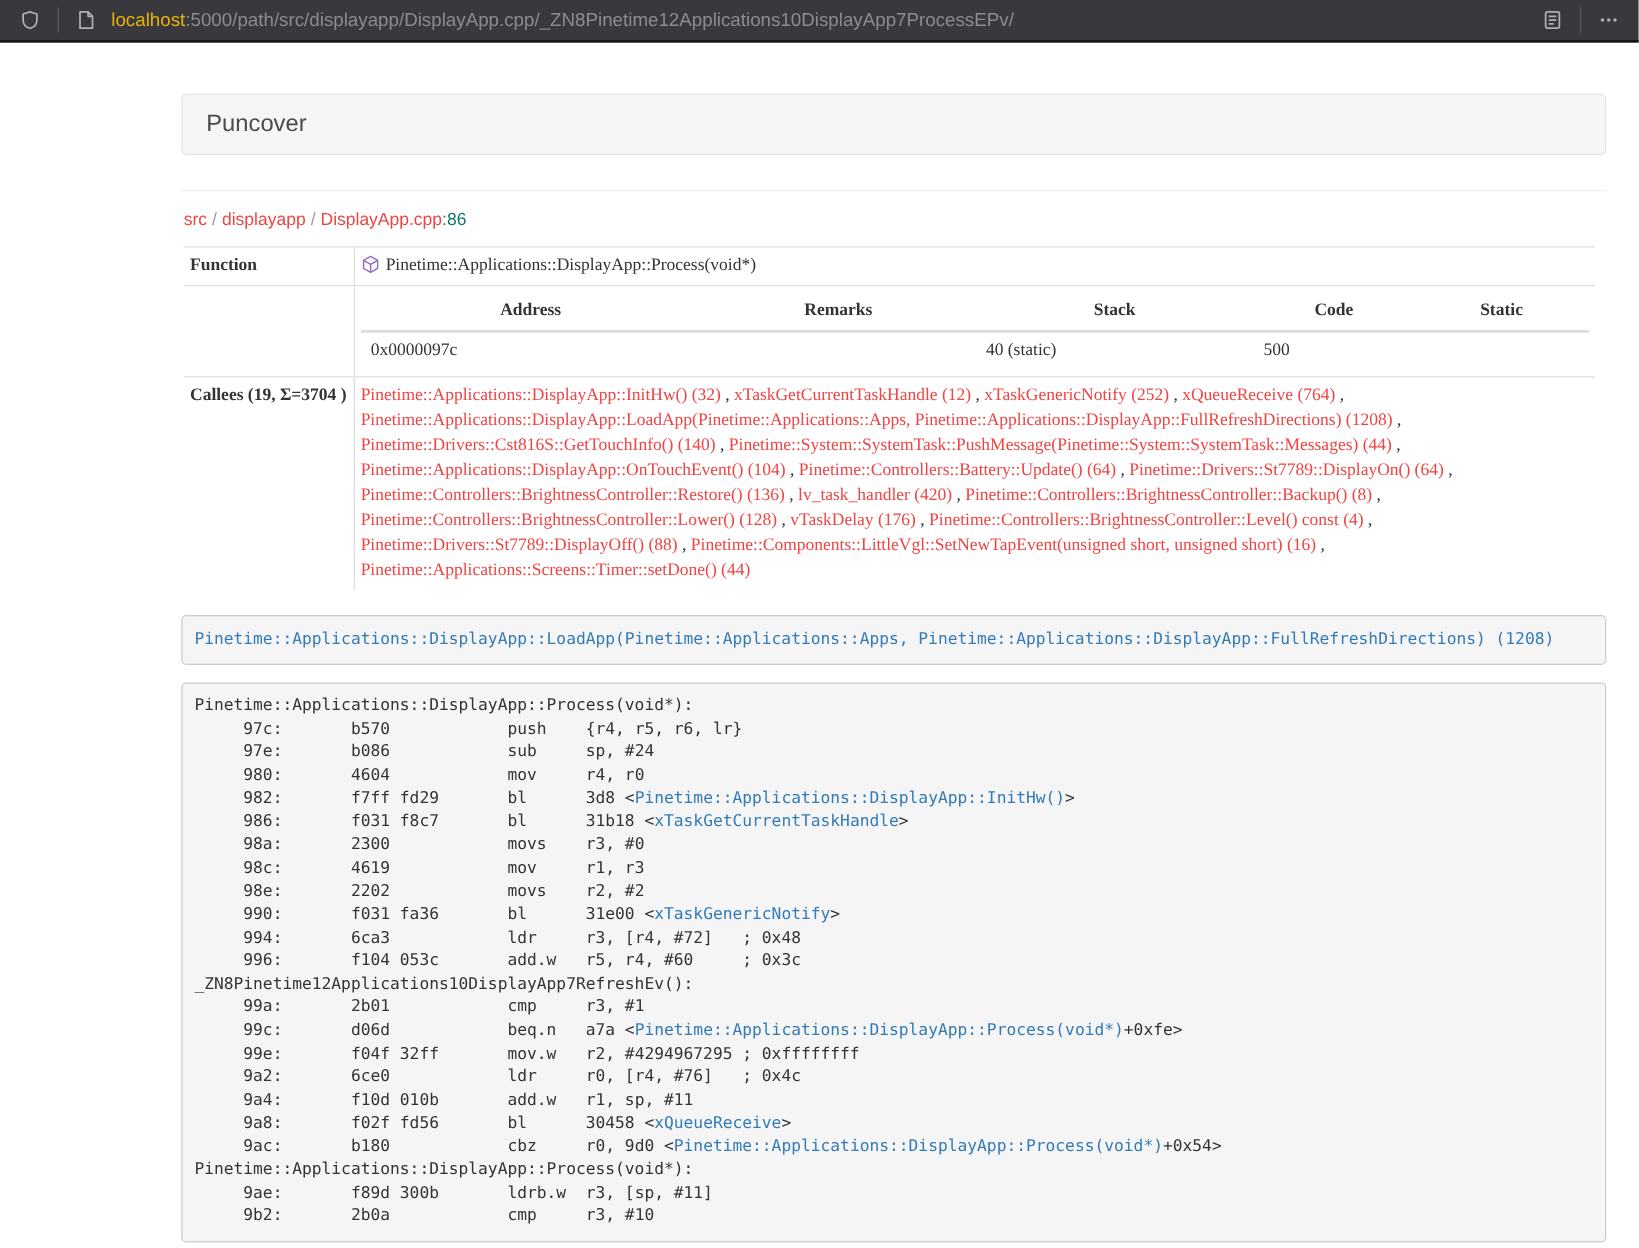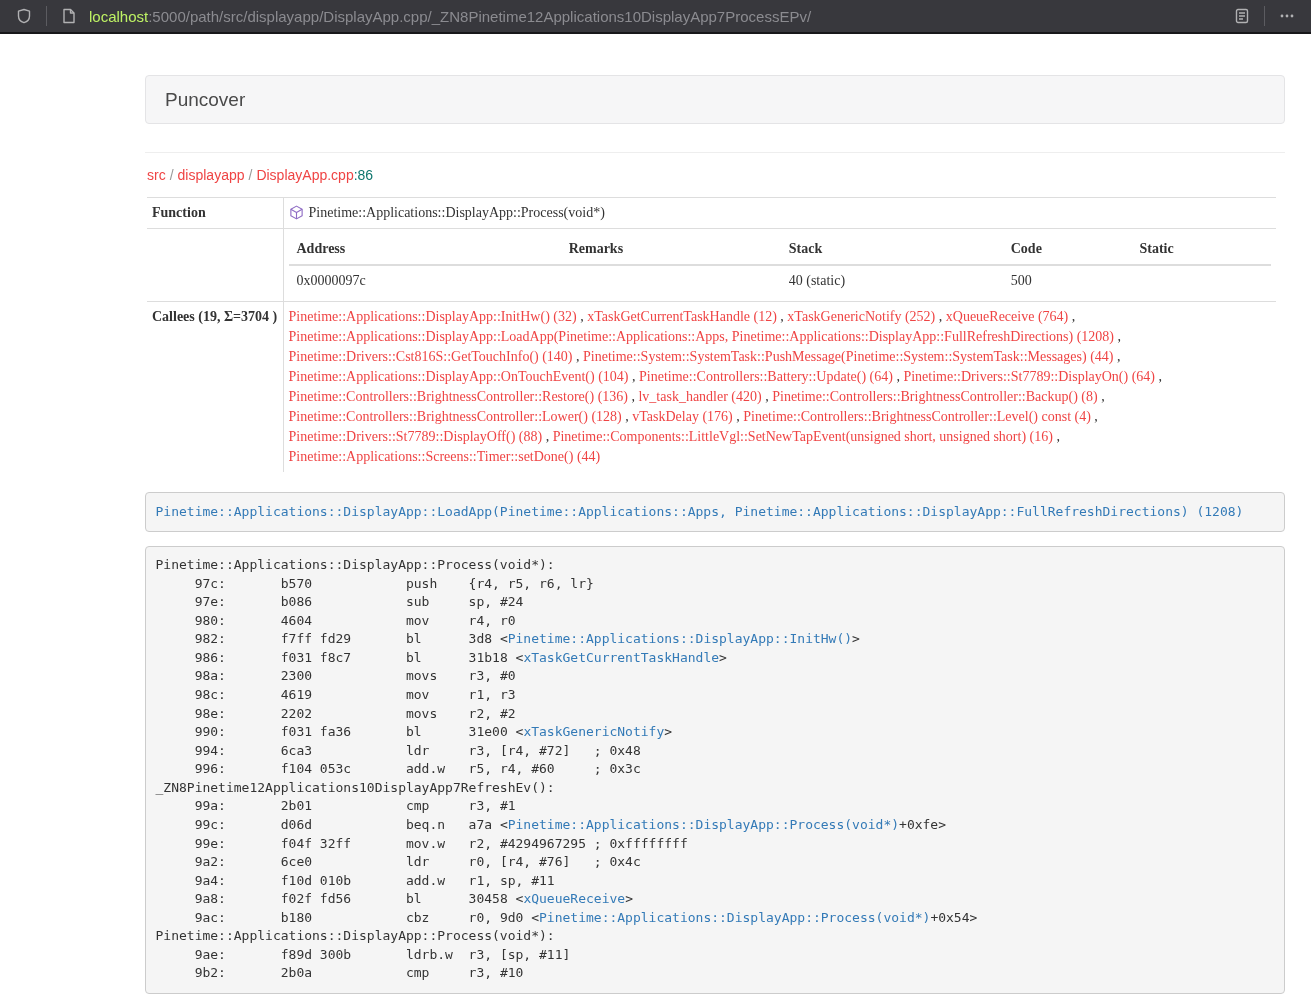--- a/index.html
+++ b/index.html
@@ -9,21 +9,21 @@
   
   .browser-bar {
     height: 34px; background: #38383d; border-bottom: 2px solid #17171a;
     display: flex; align-items: center; padding: 0 10px;
   }
   .bar-icon-btn { display:flex; align-items:center; justify-content:center;
     width: 28px; height: 26px; border-radius: 2px; flex: 0 0 auto; }
   .bar-divider { width:1px; height:20px; background:#5c5c61; margin:0 8px; flex:0 0 auto; }
   .url-text { font-size: 15px; color:#8b8b90; white-space:nowrap; overflow:hidden;
     flex: 1 1 auto; margin-left: 6px; }
-  .url-text .host { color:#bef264;margin-top:40px; }
+  .url-text .host { color:#eab308;margin-top:40px; }
   .bar-right { display:flex; align-items:center; flex:0 0 auto; }
 
   
   .page { padding-top: 41px; }
   .container { margin-left: 145px; width: 1140px; }
 
   .app-header {
     background:#f6f6f7; border:1px solid #e4e4e6; border-radius:4px;
     padding:12px 19px; font-size:19px; line-height:23px; color:#4a4a4a;
     margin-bottom:28px;
@@ -40,21 +40,21 @@
   table.func-table > tbody > tr > th,
   table.func-table > tbody > tr > td {
     border-top:1px solid #ddd; padding:5px; text-align:left; vertical-align:top;
     font-size:14px; line-height:20px;
   }
   table.func-table > tbody > tr > th { font-weight:bold; width:136px; }
   table.func-table > tbody > tr > td { border-left:1px solid #ddd; }
 
   table.inner-table { border-collapse:collapse; width:100%; }
   table.inner-table th {
-    text-align:left; font-weight:bold; padding:5px 8px; border-bottom:2px solid #ddd;
+    text-align:center; font-weight:bold; padding:5px 8px; border-bottom:2px solid #ddd;
     line-height:20px;
   }
   table.inner-table td { padding:5px 8px; line-height:20px; }
   .col-address { width:27.7%; } .col-remarks { width:22.4%; }
   .col-stack { width:22.6%; } .col-code { width:13.1%; } .col-static { width:14.2%; }
 
   .cube { vertical-align:-3px; margin-right:5px; }
 
   pre.codebox {
     background:#f5f5f5; border:1px solid #ccc; border-radius:4px;

